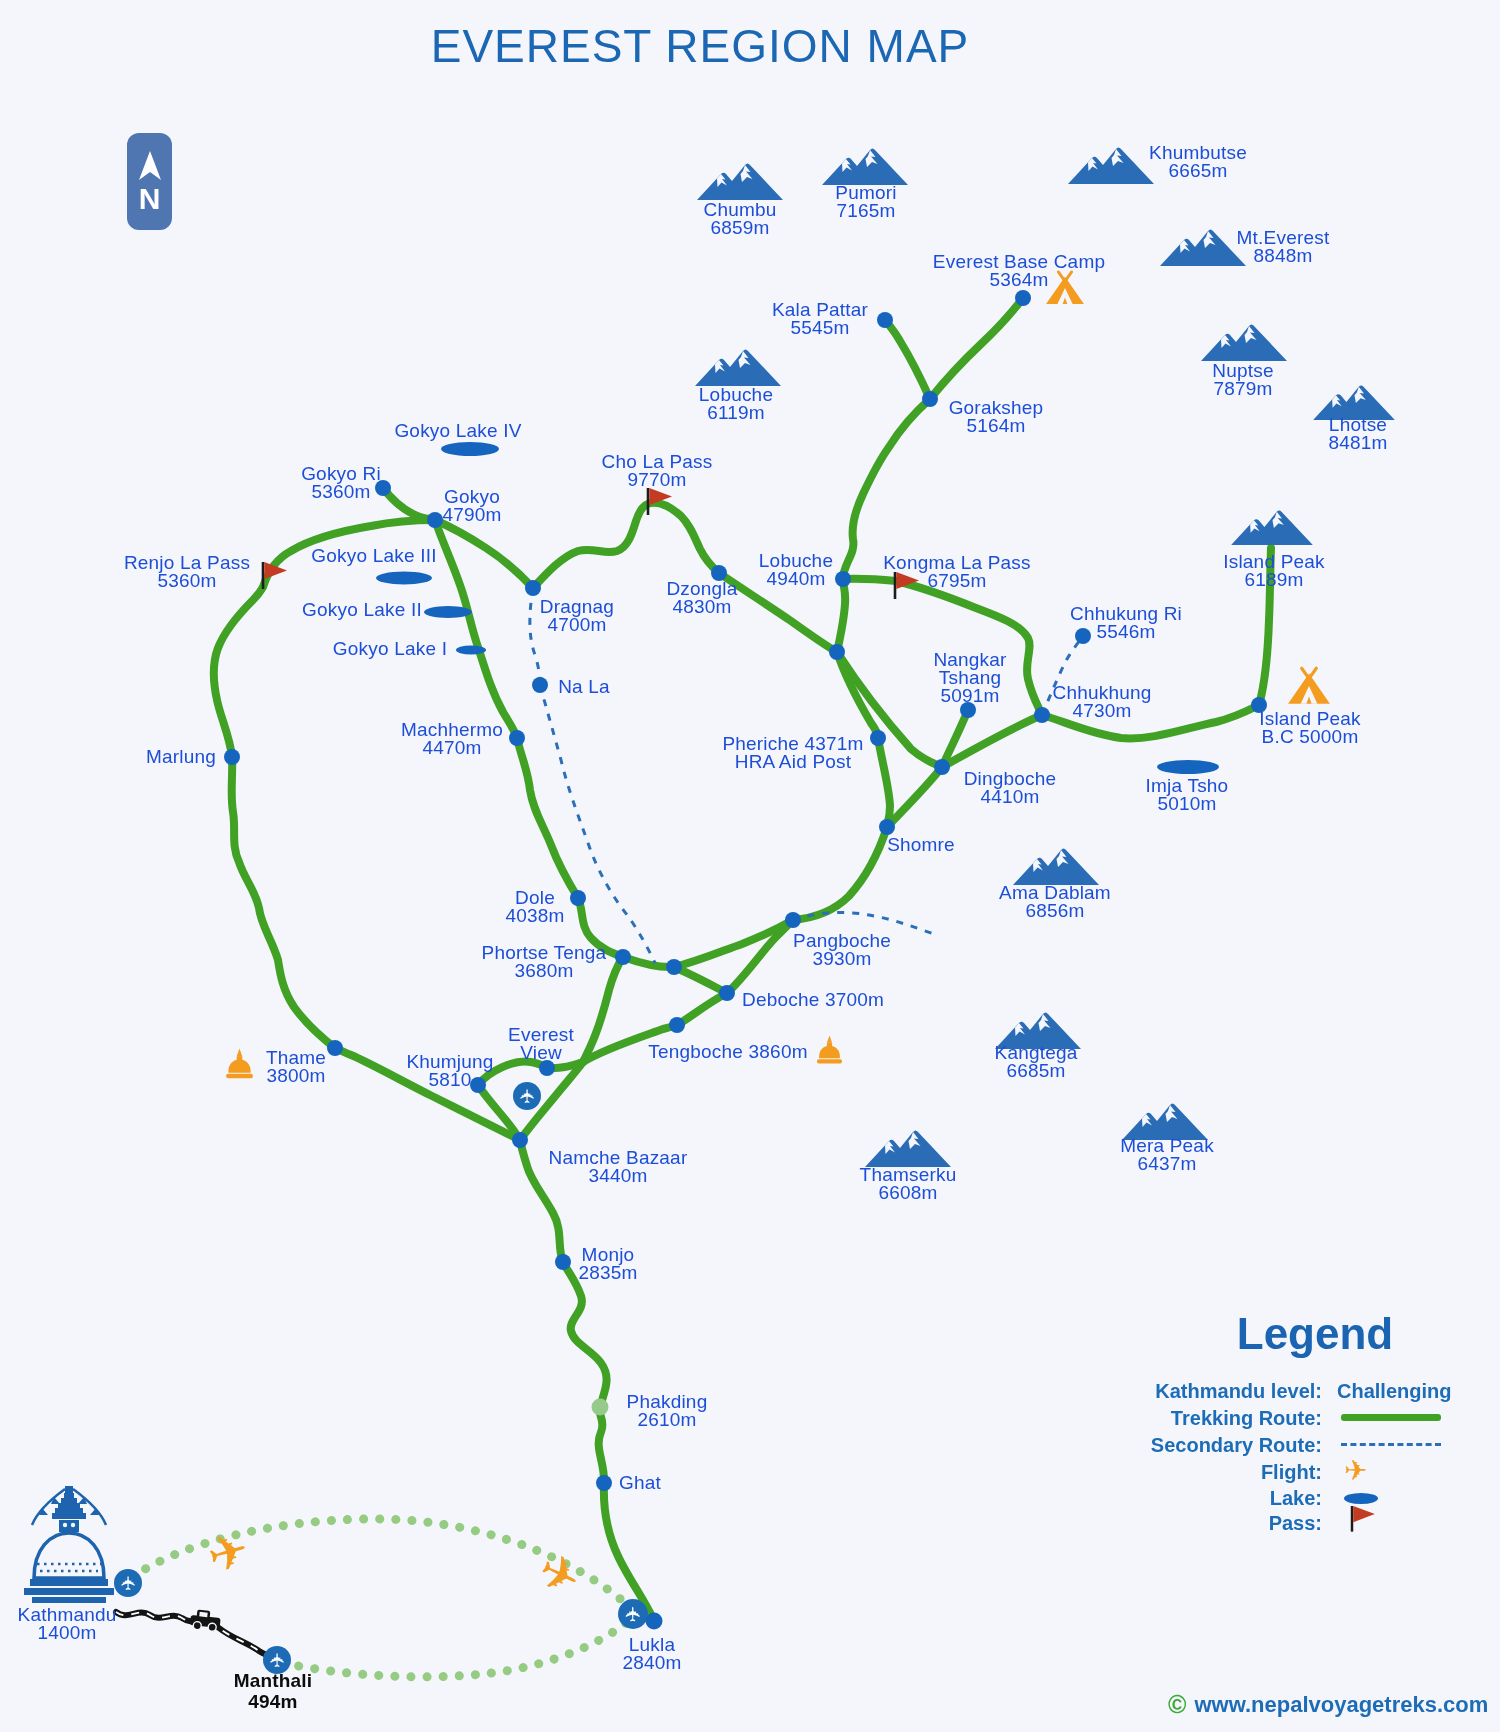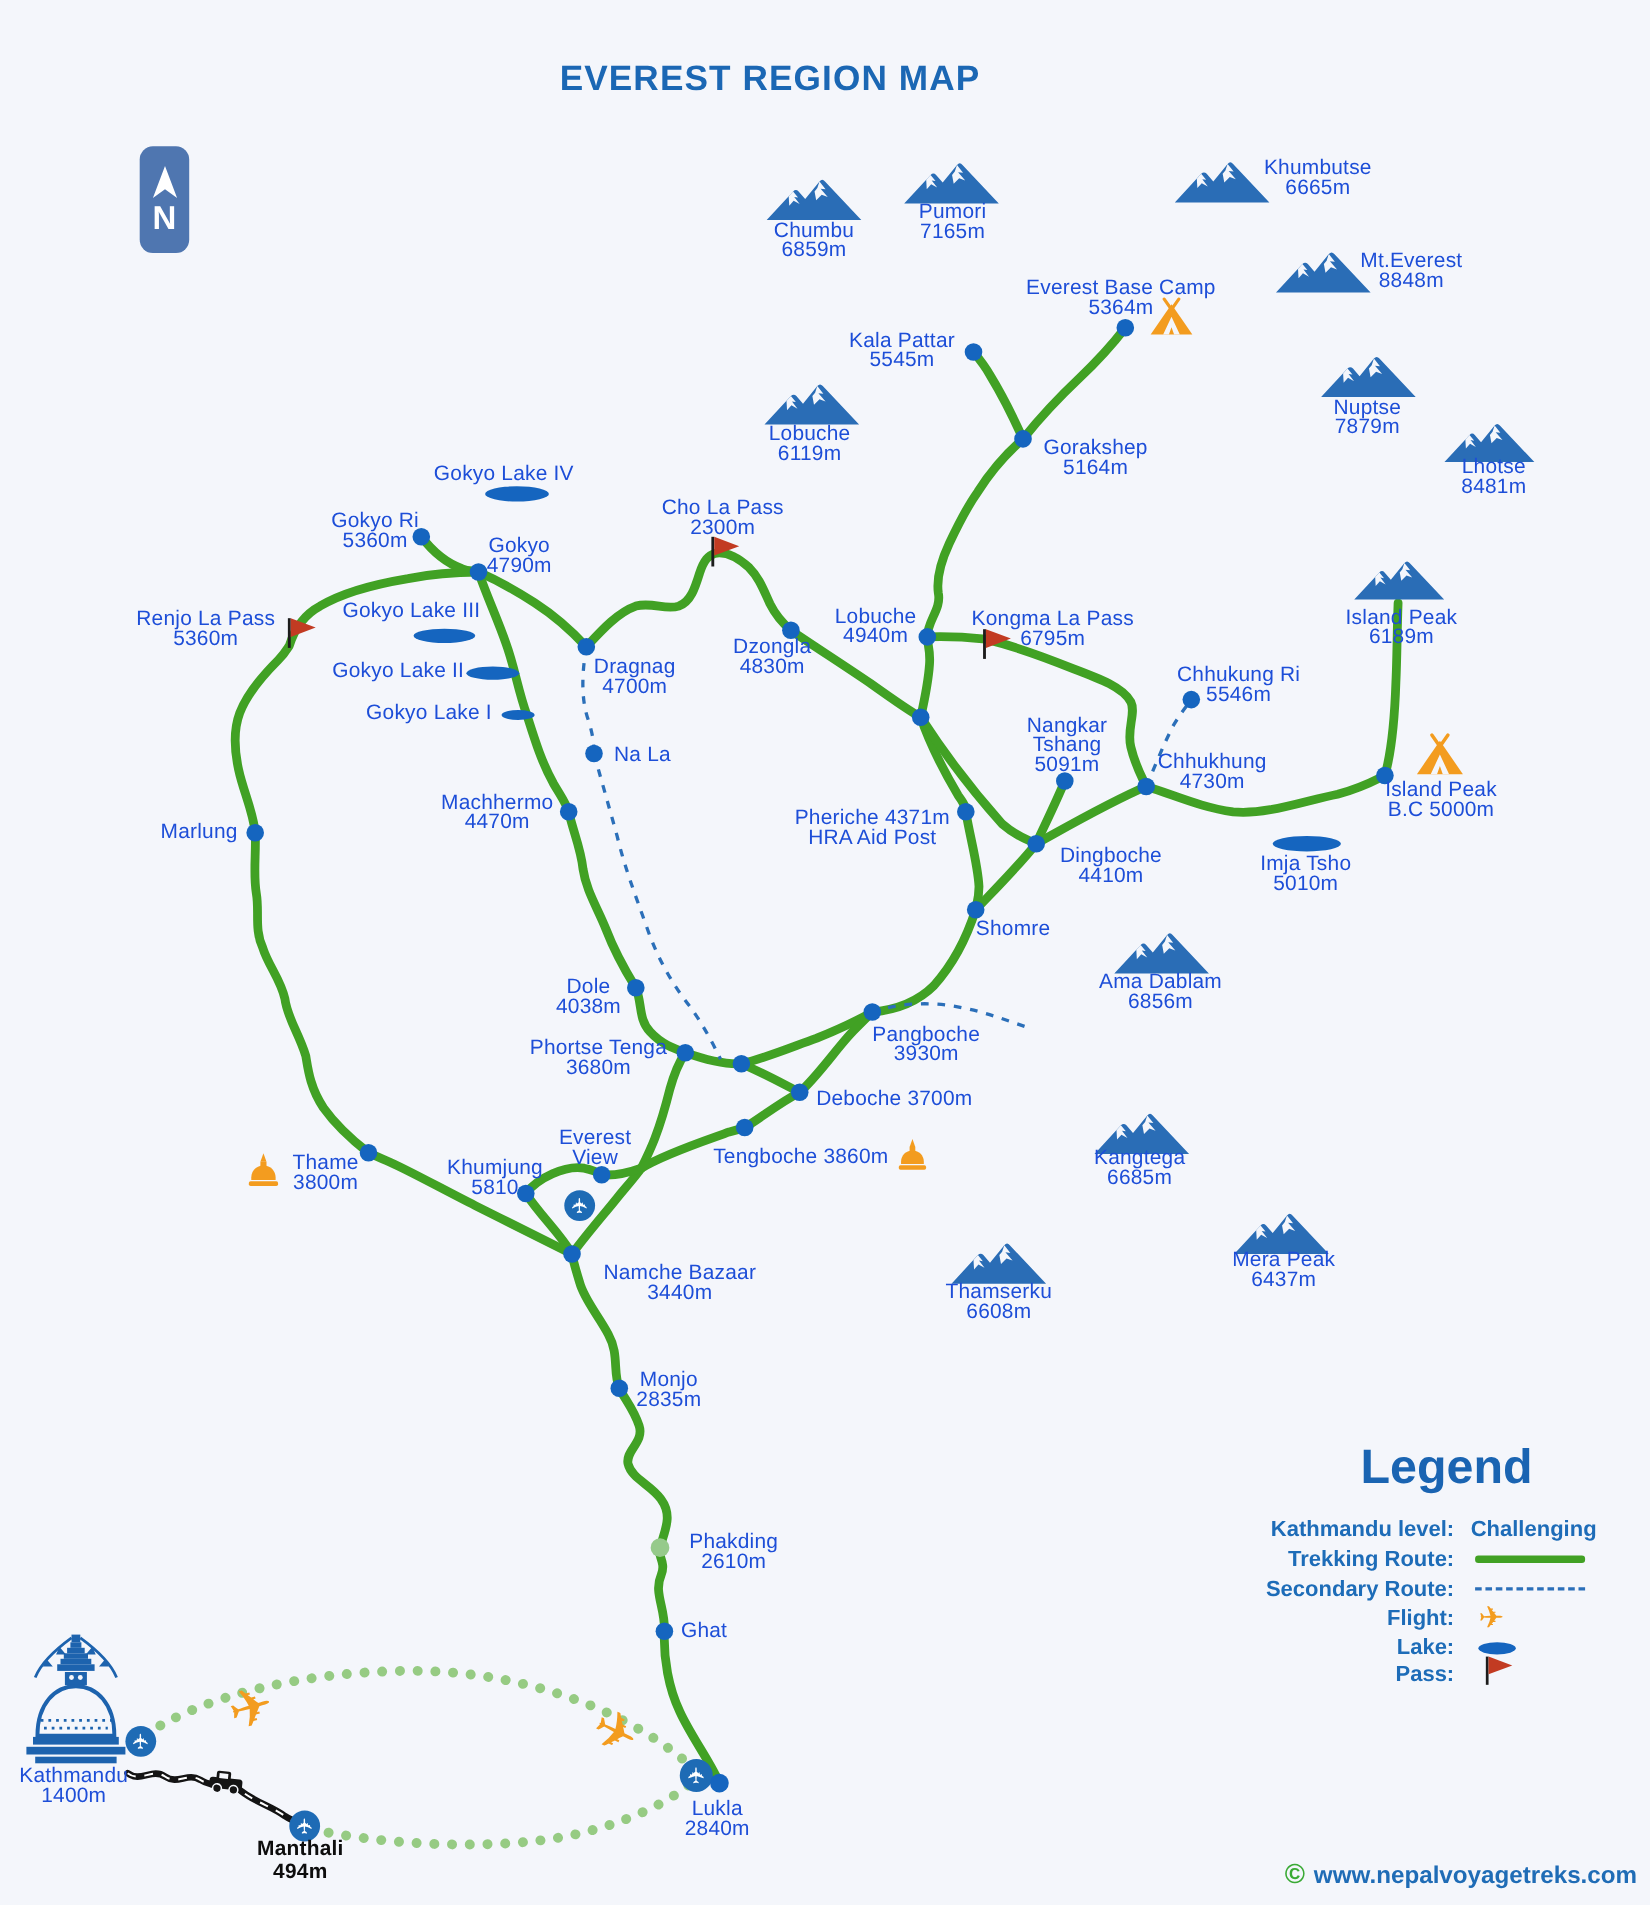--- a/index.html
+++ b/index.html
@@ -1,20 +1,20 @@
 <!DOCTYPE html>
 <html><head>
 <meta charset="utf-8">
 <style>
   html,body{margin:0;padding:0;background:#e8ecf5;}
   .stage{position:relative;width:1500px;height:1732px;background:#f4f6fb;overflow:hidden;
          font-family:"Liberation Sans",sans-serif;}
   svg.maplayer{position:absolute;left:0;top:0;width:1500px;height:1732px;}
-  .title{position:absolute;left:700px;top:71px;transform:translate(-50%,-50%);
-         font-size:32px;font-weight:bold;letter-spacing:1px;color:#1b67b4;white-space:nowrap;}
+  .title{position:absolute;left:700px;top:46px;transform:translate(-50%,-50%);
+         font-size:46px;font-weight:normal;letter-spacing:1px;color:#1b67b4;white-space:nowrap;}
   .lbl{position:absolute;transform:translate(-50%,-50%);text-align:center;
        font-size:19px;line-height:18px;color:#1d4ed8;white-space:pre-line;letter-spacing:.2px;}
   .lbl.dark{color:#0d0d0d;font-weight:bold;line-height:21px;}
   .compass{position:absolute;left:127px;top:133px;width:45px;height:97px;background:#4f76b0;
            border-radius:12px;display:flex;flex-direction:column;align-items:center;justify-content:center;}
   .compass .n{color:#fff;font-weight:bold;font-size:30px;line-height:30px;margin-top:-2px;}
   .legend-title{position:absolute;left:1315px;top:1334px;transform:translate(-50%,-50%);
                 font-size:44px;font-weight:bold;color:#1a64b2;}
   .leg-label{position:absolute;right:178px;transform:translateY(-50%);text-align:right;
              font-size:20px;font-weight:bold;color:#1d6cb8;white-space:nowrap;}
@@ -261,21 +261,21 @@
   <div class="lbl" style="left:820px;top:319px">Kala Pattar
 5545m</div>
   <div class="lbl" style="left:996px;top:417px">Gorakshep
 5164m</div>
   <div class="lbl" style="left:458px;top:431px">Gokyo Lake IV</div>
   <div class="lbl" style="left:341px;top:483px">Gokyo Ri
 5360m</div>
   <div class="lbl" style="left:472px;top:506px">Gokyo
 4790m</div>
   <div class="lbl" style="left:657px;top:471px">Cho La Pass
-2300m</div>
+9770m</div>
   <div class="lbl" style="left:187px;top:572px">Renjo La Pass
 5360m</div>
   <div class="lbl" style="left:374px;top:556px">Gokyo Lake III</div>
   <div class="lbl" style="left:362px;top:610px">Gokyo Lake II</div>
   <div class="lbl" style="left:390px;top:649px">Gokyo Lake I</div>
   <div class="lbl" style="left:584px;top:687px">Na La</div>
   <div class="lbl" style="left:577px;top:616px">Dragnag
 4700m</div>
   <div class="lbl" style="left:702px;top:598px">Dzongla
 4830m</div>

